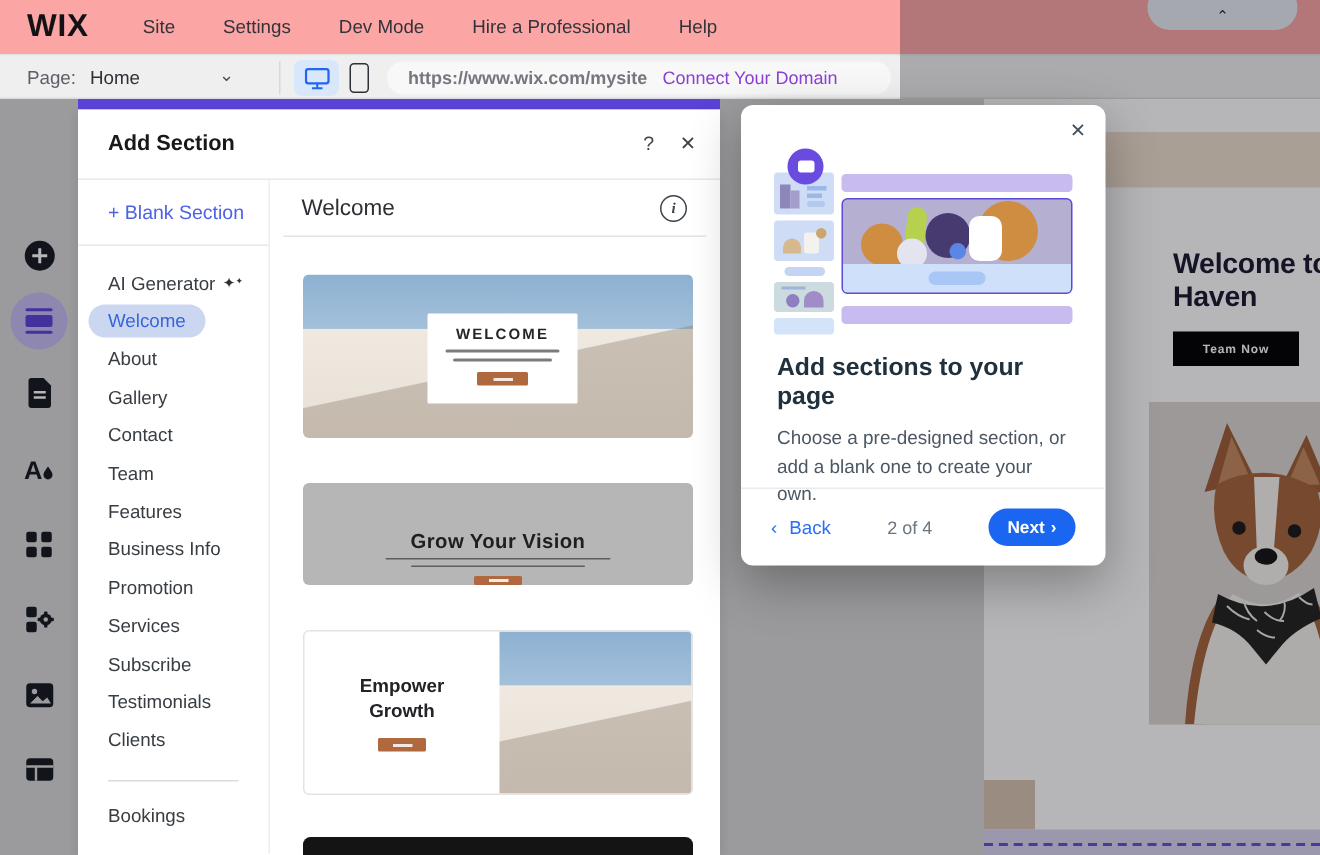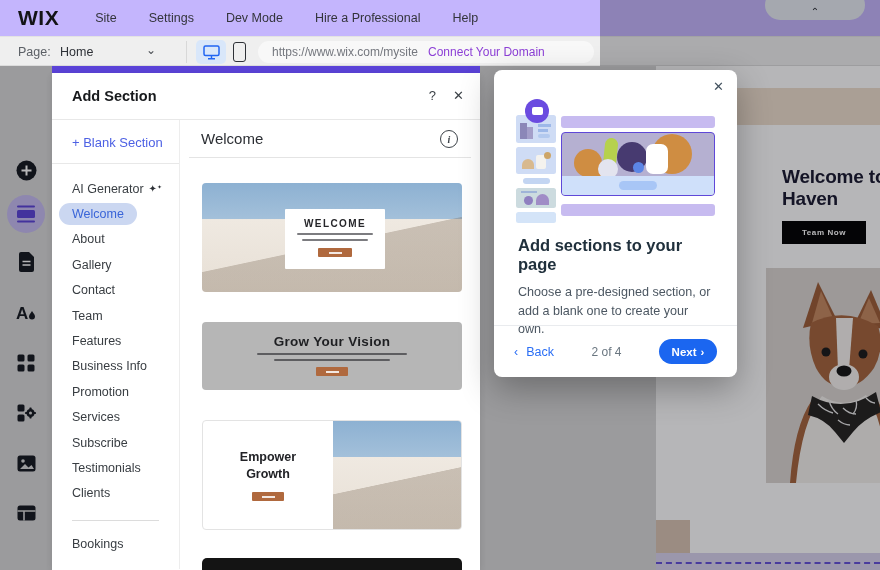--- a/index.html
+++ b/index.html
@@ -3,41 +3,41 @@
 <meta charset="utf-8">
 <style>
   * { box-sizing: border-box; margin: 0; padding: 0; }
   html,body { background:#555; }
   .stage{
     position:relative; width:880px; height:570px; overflow:hidden;
     font-family:"Liberation Sans", sans-serif; background:#d9d9d9;
     -webkit-font-smoothing:antialiased;
   }
   
-  .topbar{position:absolute;left:0;top:0;width:880px;height:36px;background:#c4b5fd;
+  .topbar{position:absolute;left:0;top:0;width:880px;height:36px;background:#fca5a5;
     display:flex;align-items:center;z-index:1;}
   .logo{font-size:21px;font-weight:800;letter-spacing:.5px;color:#131316;margin-left:18px;}
   .topmenu{display:flex;margin-left:36px;gap:32px;}
   .topmenu span{font-size:12.5px;color:#33343b;cursor:default;}
   .tb-btn{position:absolute;right:15px;top:-10px;width:100px;height:30px;border-radius:15px;
     background:#e7ebf2;display:flex;align-items:flex-end;justify-content:center;
     font-size:10px;color:#23262e;padding-bottom:3px;}
   
   .pagebar{position:absolute;left:0;top:36px;width:880px;height:30px;background:#efefef;
     border-top:1px solid #e3e3e3;border-bottom:1px solid #dcdcdc;z-index:1;font-size:12.5px;}
   .pb-label{position:absolute;left:18px;top:8px;color:#5c6066;}
   .pb-page{position:absolute;left:60px;top:8px;color:#2e3137;}
   .pb-chev{position:absolute;left:146px;top:6px;color:#4a4e54;font-size:12px;}
   .pb-div1{position:absolute;left:186px;top:4px;width:1px;height:22px;background:#d8d8d8;}
   .pb-desktop{position:absolute;left:196px;top:3px;width:30px;height:24px;border-radius:5px;
     background:#d9e7fa;display:flex;align-items:center;justify-content:center;}
   .pb-phone{position:absolute;left:233px;top:5px;width:13px;height:20px;border:1.6px solid #2e3137;border-radius:3px;}
   .pb-pill{position:absolute;left:258px;top:4px;width:336px;height:22px;border-radius:11px;background:#f8f8f8;
     display:flex;align-items:center;padding:0 14px;gap:10px;}
-  .pb-url{color:#74777e;font-size:12px;}
+  .pb-url{color:#74777e;font-size:12px;font-weight:bold;}
   .pb-connect{color:#8c3fd6;font-size:12px;cursor:pointer;}
   
   .toolstrip{position:absolute;left:0;top:66px;width:52px;height:504px;z-index:1;}
   .tool{position:absolute;left:0;width:52px;height:36px;display:flex;align-items:center;justify-content:center;}
   .tool svg{display:block;}
   .tool-active-bg{position:absolute;left:7px;top:129px;width:38px;height:38px;border-radius:50%;background:#c6bcf2;}
   
   .accentbar{position:absolute;left:52px;top:66px;width:428px;height:7px;background:#5b43d8;z-index:2;}
   .addpanel{position:absolute;left:52px;top:73px;width:428px;height:497px;background:#ffffff;z-index:2;
     box-shadow:0 2px 8px rgba(0,0,0,.12);}
@@ -68,21 +68,21 @@
     linear-gradient(168deg, rgba(0,0,0,0) 54%, rgba(125,108,90,.33) 54.5%),
     linear-gradient(180deg,#8db1d2 0%,#a3c0da 33%,#efe9e1 33.5%,#e7dfd5 100%);}
   .card1{top:63px;height:109px;}
   .whitebox{position:absolute;left:83px;top:26px;width:100px;height:60px;background:#fff;border-radius:1px;
     display:flex;flex-direction:column;align-items:center;padding-top:9px;}
   .wb-title{font-size:10px;font-weight:700;letter-spacing:1.4px;color:#26262a;}
   .microline{height:2px;background:#7c7c80;border-radius:1px;margin-top:4px;}
   .btn-orange{background:#b0693e;border-radius:1px;display:flex;align-items:center;justify-content:center;}
   .btn-orange i{display:block;width:13px;height:2px;background:rgba(255,255,255,.85);}
   .card2{top:202px;height:68px;background:#b6b6b6;display:flex;flex-direction:column;align-items:center;padding-top:12px;}
-  .c2-title{font-size:13.5px;font-weight:600;color:#1e1f22;letter-spacing:.3px;}
+  .c2-title{font-size:13.5px;font-weight:600;color:#1e1f22;letter-spacing:.3px;margin-top:19px;}
   .card3{top:300px;height:110px;background:#fff;display:flex;border:1px solid #e3e3e3;}
   .c3-left{width:130px;display:flex;flex-direction:column;align-items:center;justify-content:center;}
   .c3-title{font-size:12.5px;font-weight:600;color:#222327;text-align:center;line-height:1.35;width:80px;}
   .c3-img{flex:1;}
   .card4{top:438px;height:132px;background:#141414;border-radius:5px;}
   
   .site{position:absolute;left:656px;top:66px;width:224px;height:504px;background:#ffffff;z-index:1;}
   .site-tan{position:absolute;left:0;top:22px;width:224px;height:37px;background:#eedfcd;}
   .site-head{position:absolute;left:126px;top:100px;width:110px;font-size:19px;line-height:1.15;font-weight:800;color:#17172e;letter-spacing:-.2px;}
   .site-cta{position:absolute;left:126px;top:155px;width:84px;height:23px;background:#000;color:#fff;

